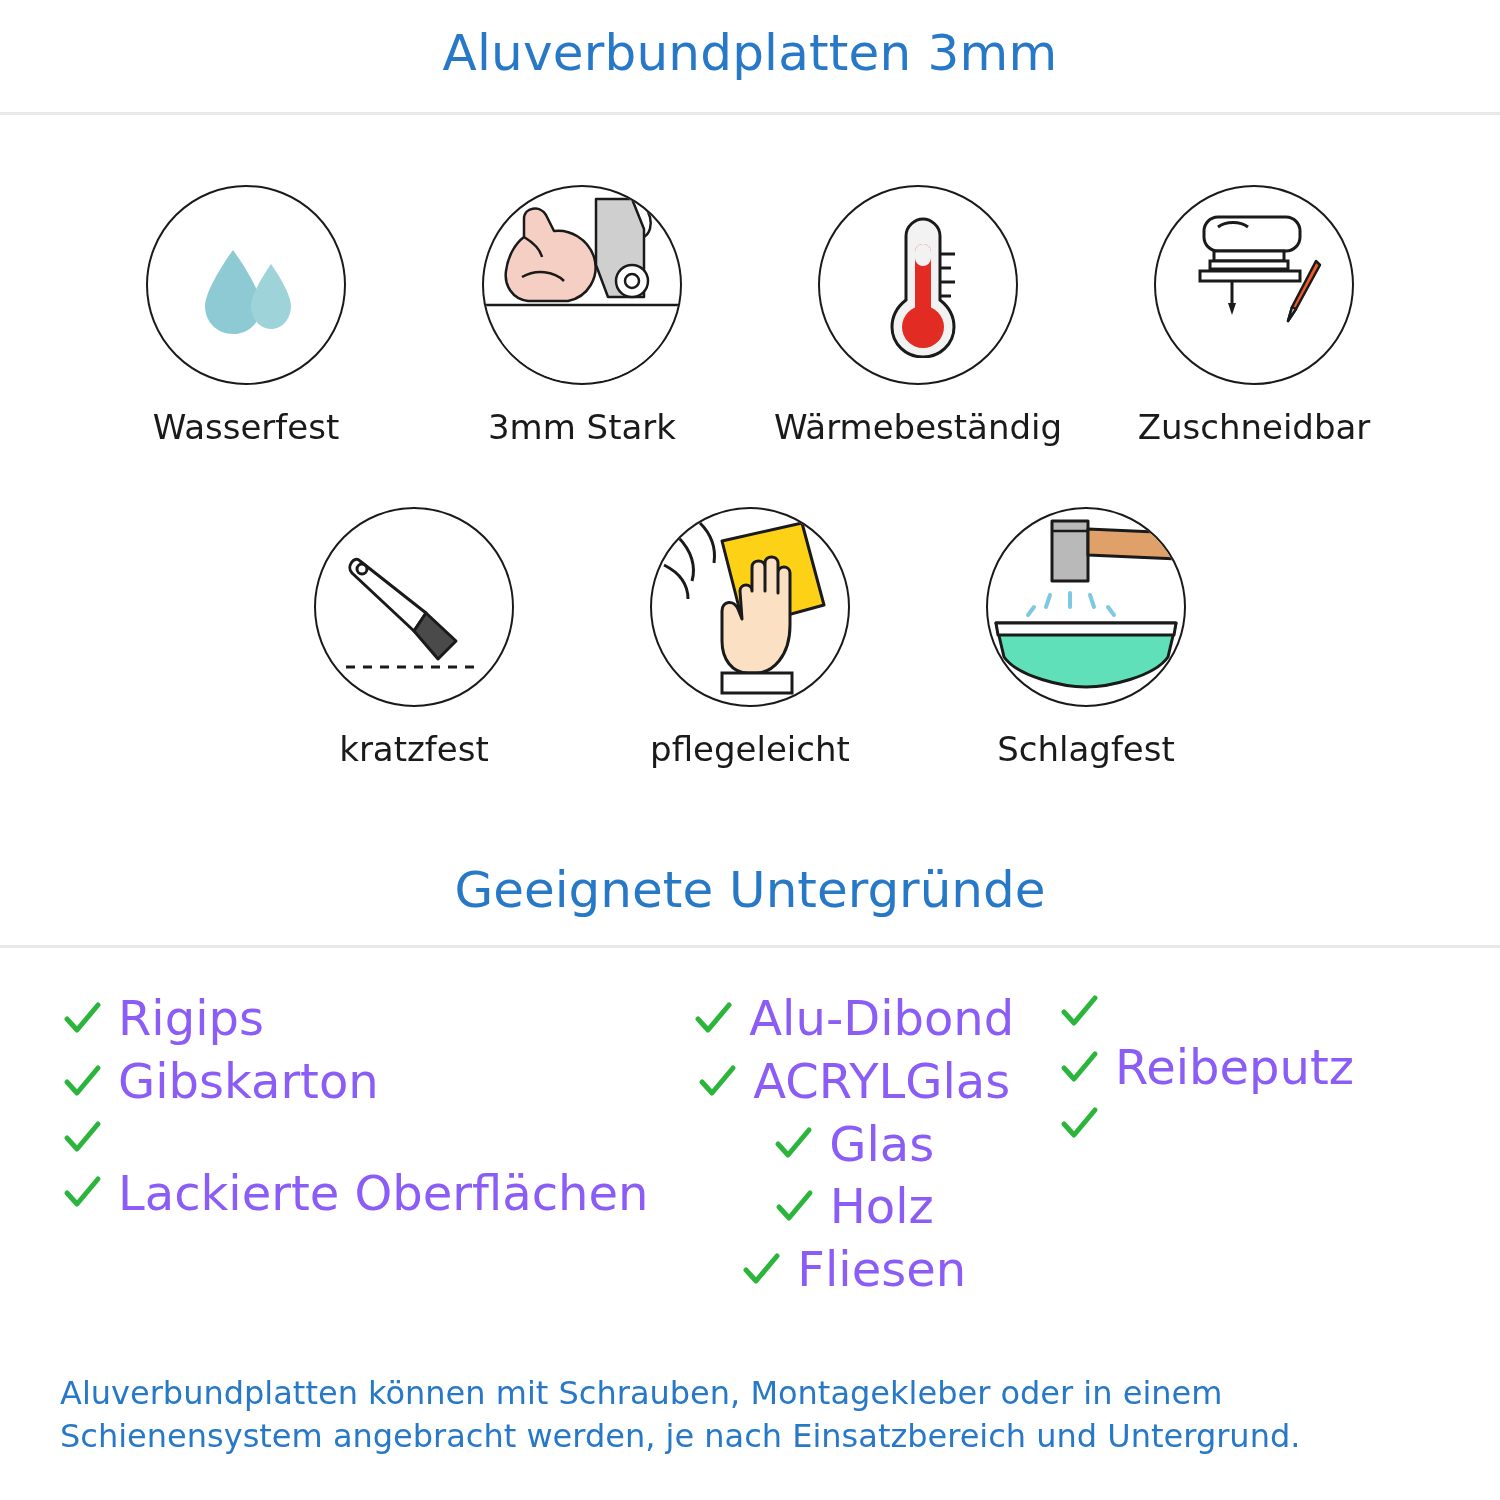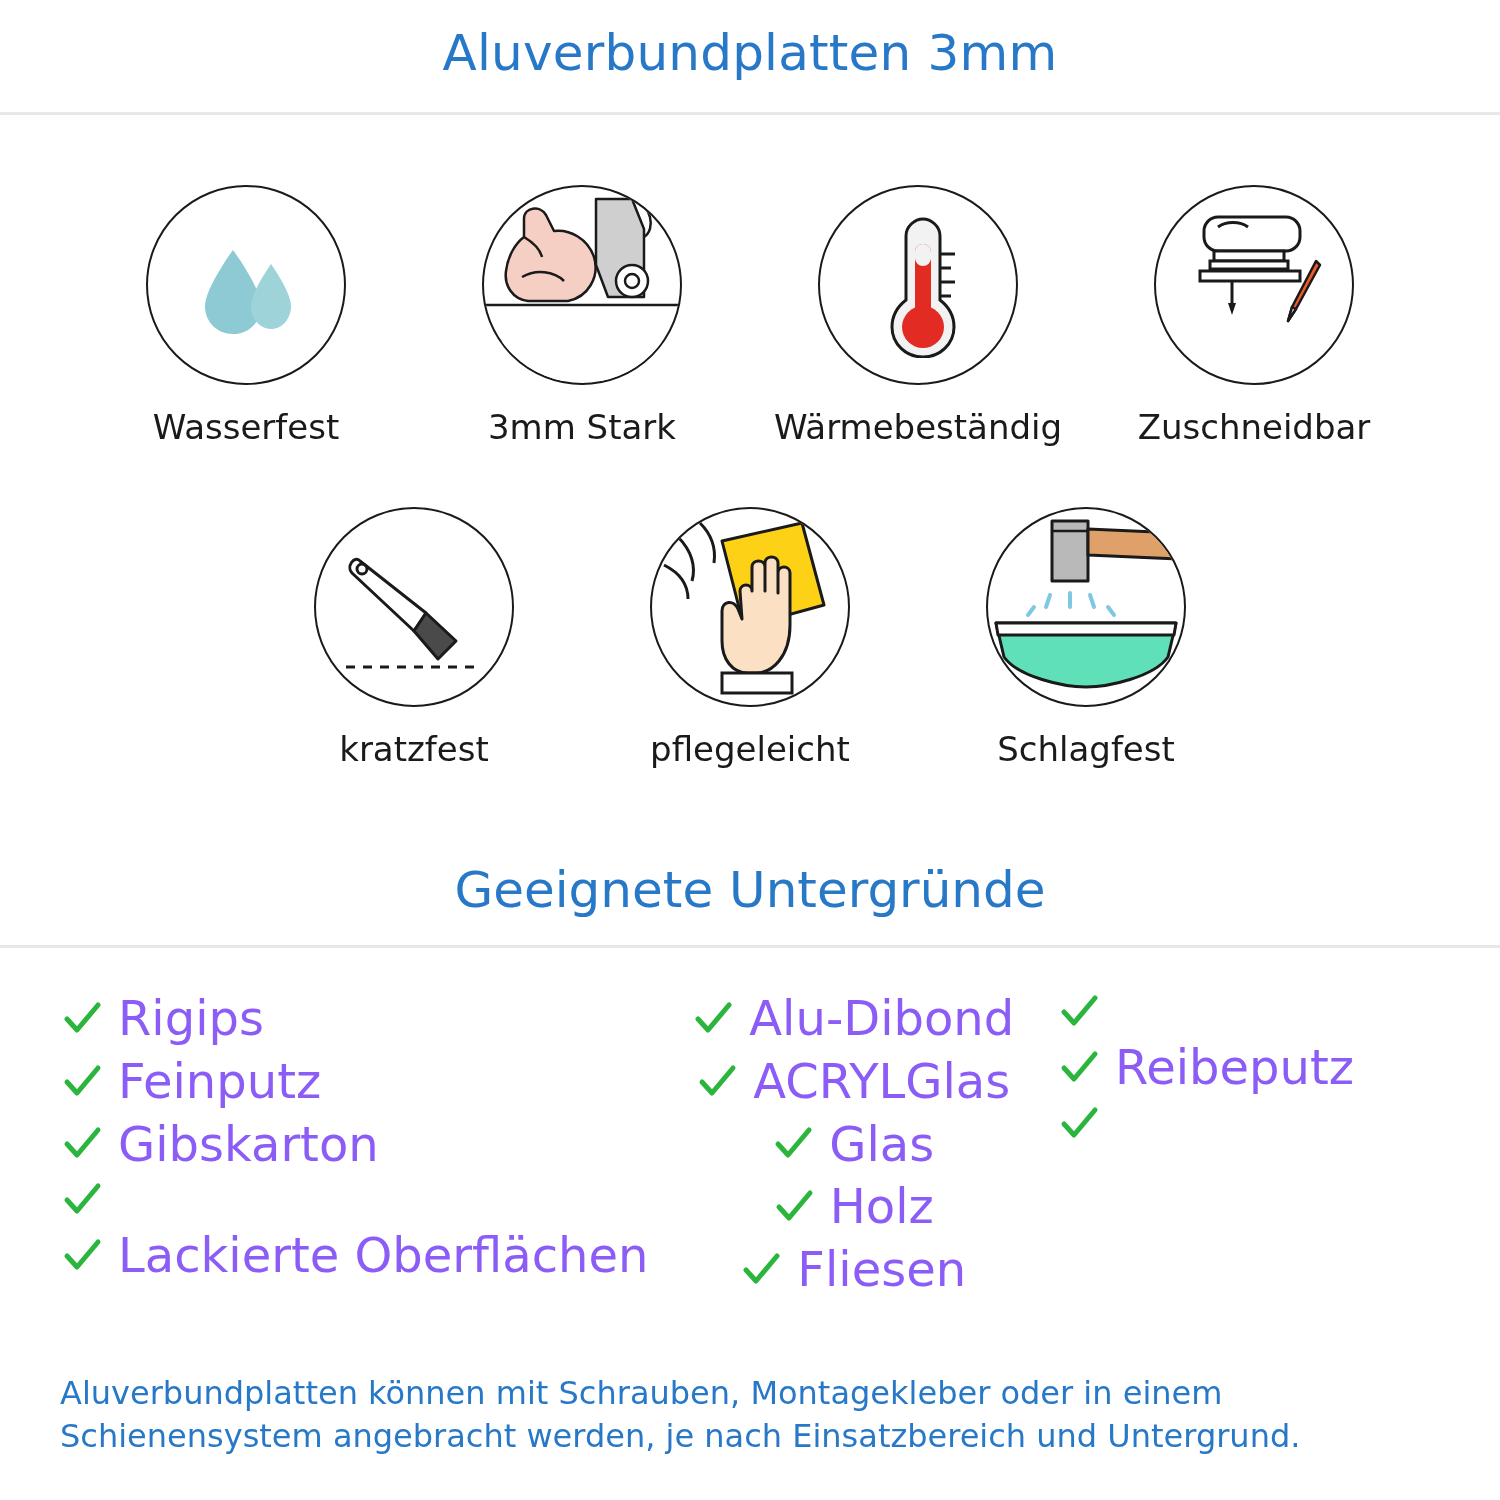--- a/index.html
+++ b/index.html
@@ -277,28 +277,20 @@
             </svg>
           </span>
         <span class="sub-text">Rigips</span>
       </div>
       <div class="sub-item">
         <span class="check">
             <svg width="40" height="40" viewBox="0 0 40 40">
               <path d="M5 20 L15 31 L36 6" fill="none" stroke="#2bb53c" stroke-width="5" stroke-linecap="round" stroke-linejoin="round"></path>
             </svg>
           </span>
-        <span class="sub-text">Feinputz</span>
-      </div>
-      <div class="sub-item">
-        <span class="check">
-            <svg width="40" height="40" viewBox="0 0 40 40">
-              <path d="M5 20 L15 31 L36 6" fill="none" stroke="#2bb53c" stroke-width="5" stroke-linecap="round" stroke-linejoin="round"></path>
-            </svg>
-          </span>
         <span class="sub-text">Gibskarton</span>
       </div>
       <div class="sub-item">
         <span class="check">
             <svg width="40" height="40" viewBox="0 0 40 40">
               <path d="M5 20 L15 31 L36 6" fill="none" stroke="#2bb53c" stroke-width="5" stroke-linecap="round" stroke-linejoin="round"></path>
             </svg>
           </span>
       </div>
       <div class="sub-item">

